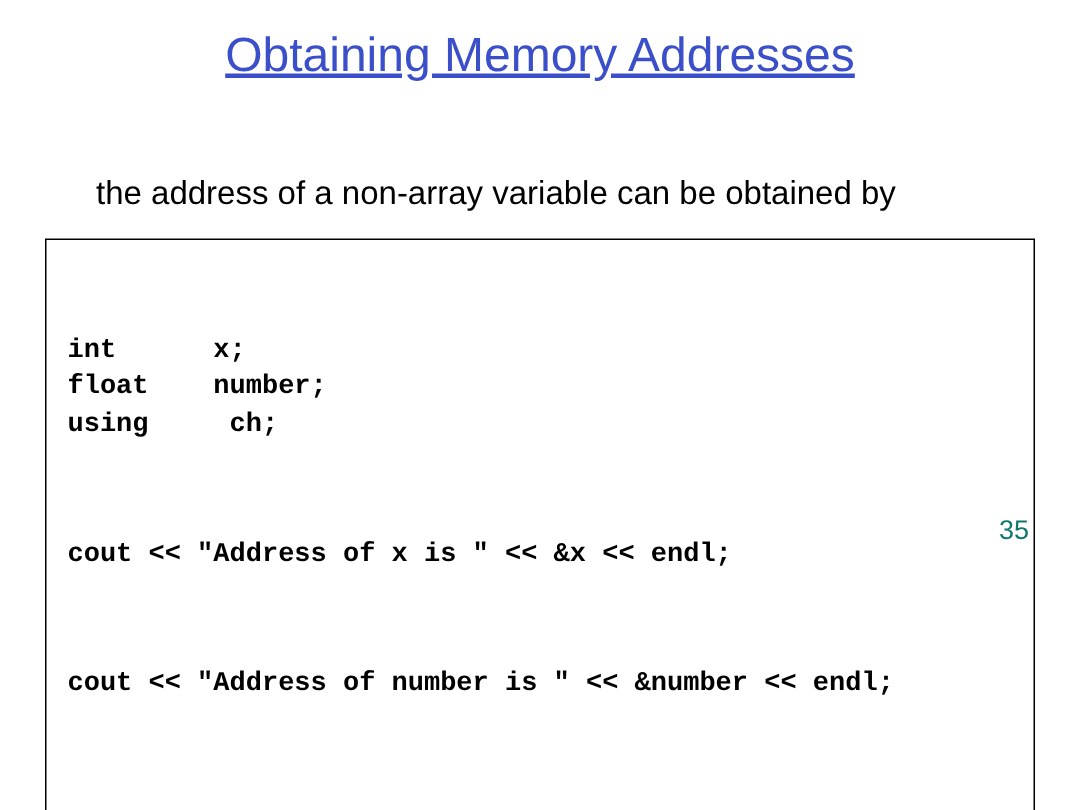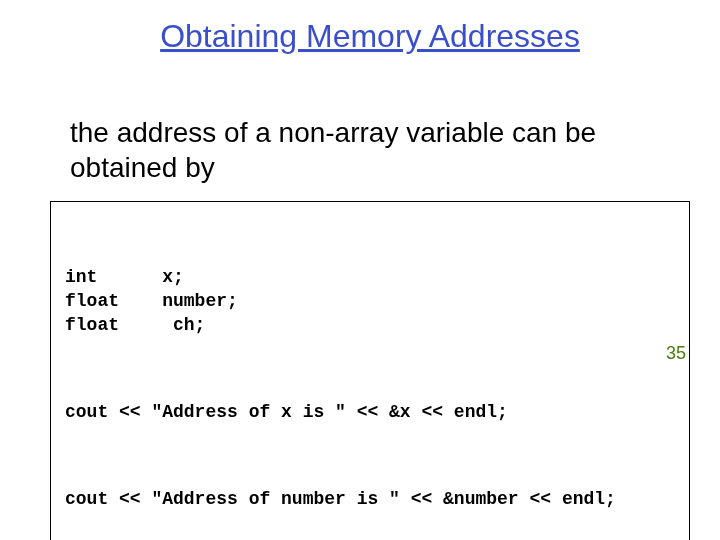--- a/index.html
+++ b/index.html
@@ -9,33 +9,32 @@
     height: 540px;
     background: #fff;
     font-family: Arial, Helvetica, sans-serif;
     color: #000;
   }
   .slide {
     position: relative;
     width: 720px;
     height: 392px;
     box-sizing: border-box;
-    padding-left: 20px;
   }
   .title {
     text-align: center;
     font-size: 32px;
     color: #3a4fc9;
     padding-top: 18px;
     text-decoration: underline;
     font-weight: normal;
   }
   .body-text {
-    font-size: 28px;
-    margin: 60px 40px 0 50px;
+    font-size: 22px;
+    margin: 60px 40px 0 64px;
     line-height: 1.25;
   }
   .body-text .indent2 {
     display: block;
     padding-left: 28px;
   }
   .code-box {
     margin: 16px 30px 0 30px;
     border: 1px solid #000;
     padding: 14px 14px 24px 14px;
@@ -49,38 +48,38 @@
     margin-bottom: 14px;
   }
   .code-box .block:last-child {
     margin-bottom: 0;
   }
   .page-num {
     position: absolute;
     right: 34px;
     bottom: 28px;
     font-size: 18px;
-    color: #4d7c0f;
+    color: #0f766e;
   }
 </style>
 </head>
 <body>
 
 <div class="slide">
 
   <div class="title">Obtaining Memory Addresses</div>
 
   <div class="body-text">
     <span>the address of a non-array variable can be obtained by</span>
   </div>
 
   <div class="code-box">
     <div class="block"><span>int      x;</span>
 <span>float    number;</span>
-<span>float     ch;</span></div>
+<span>using     ch;</span></div>
     <div class="block">cout &lt;&lt; "Address of x is " &lt;&lt; &amp;x &lt;&lt; endl;</div>
     <div class="block">cout &lt;&lt; "Address of number is " &lt;&lt; &amp;number &lt;&lt; endl;</div>
     
   </div>
 
   <div class="page-num">35</div>
 
 </div>
 
 </body></html>

